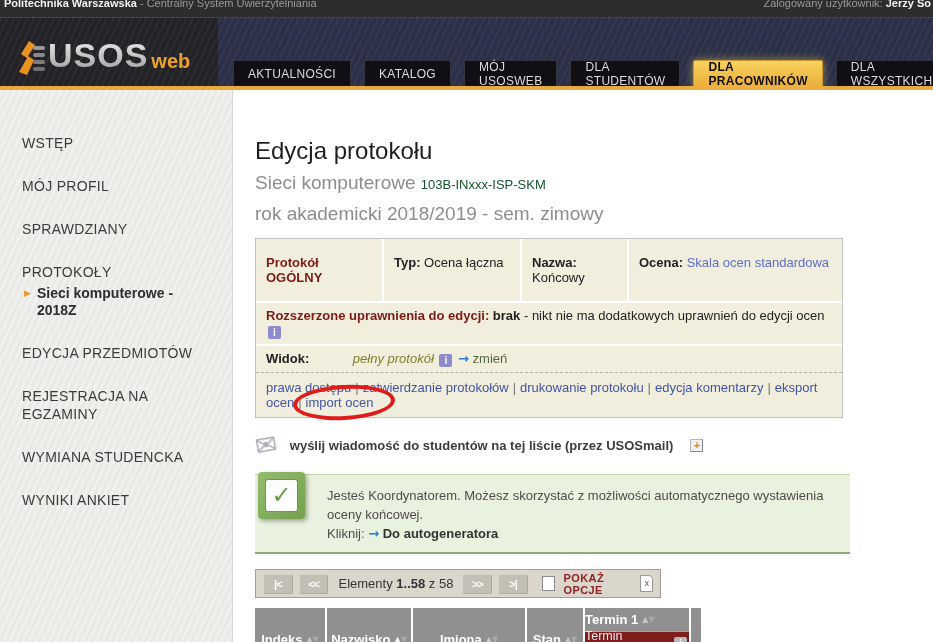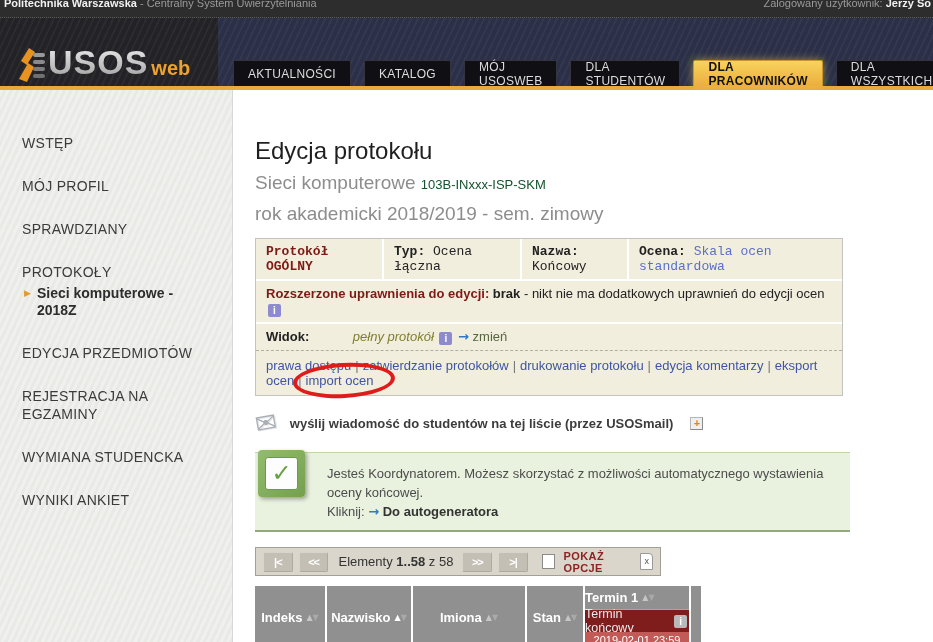--- a/index.html
+++ b/index.html
@@ -12,21 +12,21 @@
     display:flex; justify-content:space-between; align-items:center;
     padding:0 2px 12px 4px; font-size:11px; color:#9a9a9a; }
   .topbar b { color:#f2f2f2; font-weight:bold; }
   .topbar-right { white-space:nowrap; }
 
   
   .header { height:68px; position:relative;
     background:
       repeating-linear-gradient(115deg, rgba(255,255,255,.04) 0 2px, rgba(0,0,0,0) 2px 6px),
       linear-gradient(90deg, #232327 0, #232327 218px, #2b3048 218px, #2b3048 100%); }
-  .logo { position:absolute; left:12px; top:19px; display:flex; align-items:flex-end; }
+  .logo { position:absolute; left:12px; top:12px; display:flex; align-items:flex-end; }
   .logo-main { font-size:34px; font-weight:bold; letter-spacing:1px;
     background:linear-gradient(#ffffff,#8f8f8f); -webkit-background-clip:text;
     background-clip:text; color:#d9d9d9; -webkit-text-fill-color:transparent;
     line-height:50px; }
   .logo-sub { font-size:20px; font-weight:bold; color:#eda22d; margin-left:3px;
     line-height:38px; }
   .tabs { position:absolute; left:233px; bottom:0; display:flex; gap:13px; }
   .tab { height:26px; padding:0 14px; display:flex; align-items:center;
     background:#101014; color:#dcdcdc; font-size:12px; letter-spacing:.3px;
     border:1px solid #34343e; border-bottom:none; border-radius:2px 2px 0 0; cursor:pointer; }
@@ -51,21 +51,21 @@
   .main { flex:1; background:#fff; padding:46px 0 0 22px; position:relative; }
 
   h1 { font-size:24px; font-weight:normal; color:#1f1f1f; line-height:30px; }
   .subtitle { font-size:19px; color:#8d8d8d; margin-top:5px; line-height:24px; }
   .subtitle .code { font-size:13px; color:#14532d; }
 
   
   .info-table { width:588px; margin-top:12px; border:1px solid #c3c3c0;
     background:#f1eedd; font-size:13px; color:#222; }
   .info-row { display:flex; border-bottom:2px solid #fff; }
-  .info-cell { padding:5px 10px; border-right:2px solid #fff;font-family:Liberation Mono, monospace; }
+  .info-cell { padding:16px 10px; border-right:2px solid #fff; }
   .info-cell:last-child { border-right:none; flex:1; }
   .maroon { color:#7d1a15; font-weight:bold; }
   .lbl { font-weight:bold; }
   a.link { color:#4054a5; text-decoration:none; cursor:pointer; }
   a.link-light { color:#5b6ecd; text-decoration:none; cursor:pointer; }
   .info-line { padding:5px 10px; border-bottom:2px solid #fff; }
   .info-line.widok { border-bottom:1px dashed #b0b0a2; }
   .olive { color:#7f7f2a; font-style:italic;margin-left:40px; }
   .info-icon { display:inline-block; width:13px; height:13px; background:#8d8ace;
     color:#fff; font-size:10px; font-weight:bold; font-style:normal; text-align:center;

